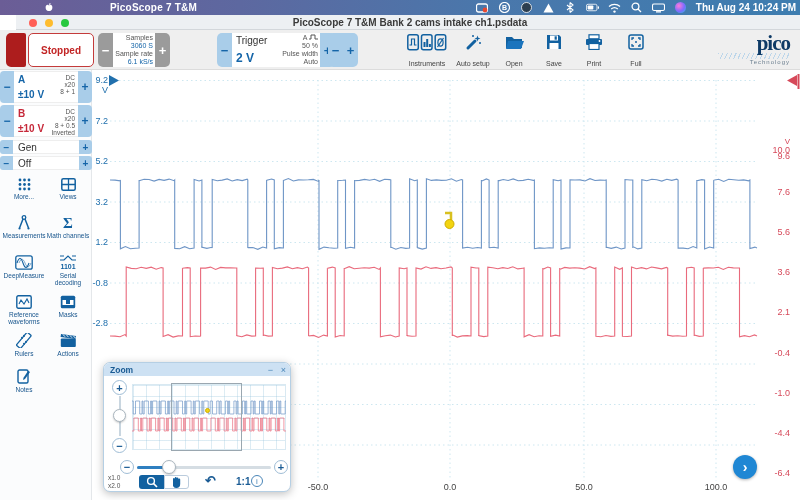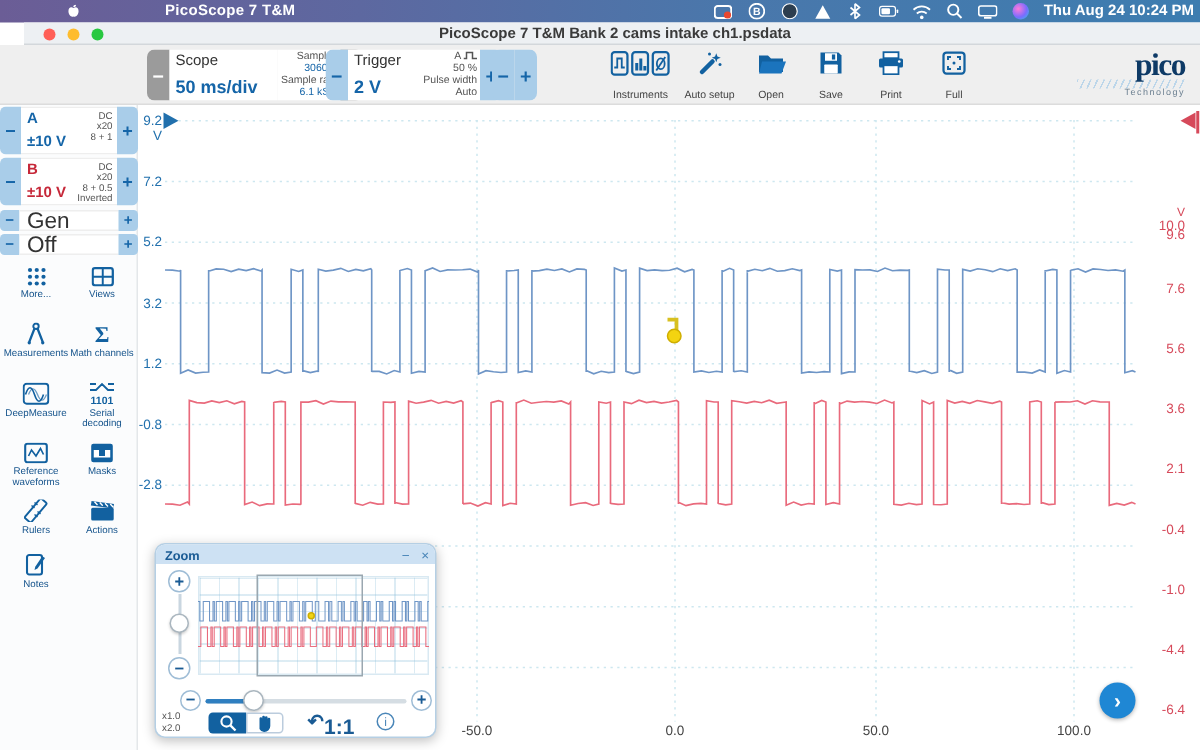--- a/index.html
+++ b/index.html
@@ -55,21 +55,21 @@
     border-right:1px solid #e4e7ea; }
   .chrow { position:absolute; left:0; width:92px; display:flex; border-radius:4px; overflow:hidden; }
   .chrow .pm { width:14px; font-size:12px; }
   .chbody { flex:1; background:#fff; position:relative; border-top:1px solid #eee; border-bottom:1px solid #eee; }
   .chname { position:absolute; left:4px; top:2px; font-size:10px; font-weight:bold; }
   .chrange { position:absolute; left:4px; bottom:2px; font-size:10px; font-weight:bold; }
   .chmeta { position:absolute; right:3px; top:2px; font-size:6.5px; line-height:7px; color:#555; text-align:right; }
   .blue { color:#1565a8; } .red { color:#c62839; }
   .genrow { position:absolute; left:0; width:92px; height:14px; display:flex; border-radius:3px; overflow:hidden; }
   .genrow .pm { width:13px; font-size:10px; }
-  .genrow .gbody { flex:1; background:#fff; font-size:15px; color:#333; display:flex; align-items:center; padding-left:5px;
+  .genrow .gbody { flex:1; background:#fff; font-size:10px; color:#333; display:flex; align-items:center; padding-left:5px;
     border-top:1px solid #eee; border-bottom:1px solid #eee; }
   .tool { position:absolute; width:44px; display:flex; flex-direction:column; align-items:center; }
   .tool .tlabel { font-size:6.5px; line-height:7px; color:#16548c; text-align:center; margin-top:2px; }
   .tool svg { display:block; }
 
   
   #chart-bg { position:absolute; left:92px; top:70px; width:708px; height:430px; background:#fff; }
   #scope-svg { position:absolute; left:0; top:0; width:800px; height:500px; pointer-events:none; }
   .ticklabel { position:absolute; font-size:9px; }
   .lt { color:#2170ad; width:22px; text-align:right; }
@@ -106,21 +106,21 @@
     border:1px solid #cfae00; border-radius:50%; }
   #vslider-track { position:absolute; left:15px; top:33px; width:2px; height:40px; background:#c9d6e0; }
   #hslider-track { position:absolute; left:33px; top:103px; width:134px; height:3px; background:#d5dde3; border-radius:2px; }
   #hslider-fill { position:absolute; left:33px; top:103px; width:32px; height:3px; background:#2f7fc0; border-radius:2px; }
   .knob { position:absolute; background:#fff; border:1px solid #aab6bf; border-radius:50%; box-shadow:0 1px 2px rgba(0,0,0,.2); }
   .segbtn { position:absolute; top:112px; width:25px; height:14px; display:flex; align-items:center; justify-content:center; }
   #zoom-mag-btn { left:35px; background:#1261a0; border-radius:3px 0 0 3px; }
   #zoom-hand-btn { left:60px; background:#fff; border:1px solid #bcd; border-radius:0 3px 3px 0; }
   #zoom-scales { position:absolute; left:4px; top:111px; font-size:6.5px; line-height:8px; color:#555; }
   #zoom-undo { position:absolute; left:101px; top:110px; font-size:13px; color:#1a5b94; font-weight:bold; }
-  #zoom-ratio { position:absolute; left:112px; top:113px; font-size:14px; font-weight:bold; color:#1a5b94; }
+  #zoom-ratio { position:absolute; left:132px; top:113px; font-size:10px; font-weight:bold; color:#1a5b94; }
   #zoom-info { position:absolute; left:147px; top:112px; width:12px; height:12px; border:1px solid #4a86b8;
     border-radius:50%; color:#4a86b8; font-size:8px; display:flex; align-items:center; justify-content:center; }
 </style>
 </head>
 <body>
 
 <div id="menubar">
   <svg class="apple" width="10" height="11" viewBox="0 0 16 16">
     <path fill="#fff" d="M8 4.6 C5.2 2.6 2.6 4.4 2.6 8 C2.6 11.6 5.2 14.6 8 13.6 C10.8 14.6 13.4 11.6 13.4 8 C13.4 4.4 10.8 2.6 8 4.6 Z"></path>
     <ellipse fill="#fff" cx="9.2" cy="2.4" rx="1.6" ry="1" transform="rotate(-30 9.2 2.4)"></ellipse>
@@ -188,29 +188,27 @@
 
 <div id="titlebar">
   <span class="tl" style="left:13px;background:#ff5f57;"></span>
   <span class="tl" style="left:29px;background:#febc2e;"></span>
   <span class="tl" style="left:45px;background:#28c840;"></span>
   <span class="title">PicoScope 7 T&amp;M Bank 2 cams intake ch1.psdata</span>
 </div>
 
 <div id="toolbar">
 
+  <div id="stopped-ctl">
+    <div id="stopped-block"></div>
+    <div id="stopped-button">Stopped</div>
+  </div>
 
   <div class="tgroup" style="left:98px;">
     <div class="pm gray">−</div>
-    <div class="panel" style="width:72px;">
-      <div style="flex:1;display:flex;flex-direction:column;justify-content:space-between;">
-        <span class="biglabel">Scope</span>
-        <span class="bigvalue">50 ms/div</span>
-      </div>
-    </div>
     <div class="panel" style="width:42px;align-items:center;padding:1px 2px;">
       <div class="meta" style="width:100%;">
         <span>Samples</span><br>
         <span class="bv">3060 S</span><br>
         <span>Sample rate</span><br>
         <span class="bv">6.1 kS/s</span>
       </div>
     </div>
     <div class="pm gray">+</div>
   </div>

